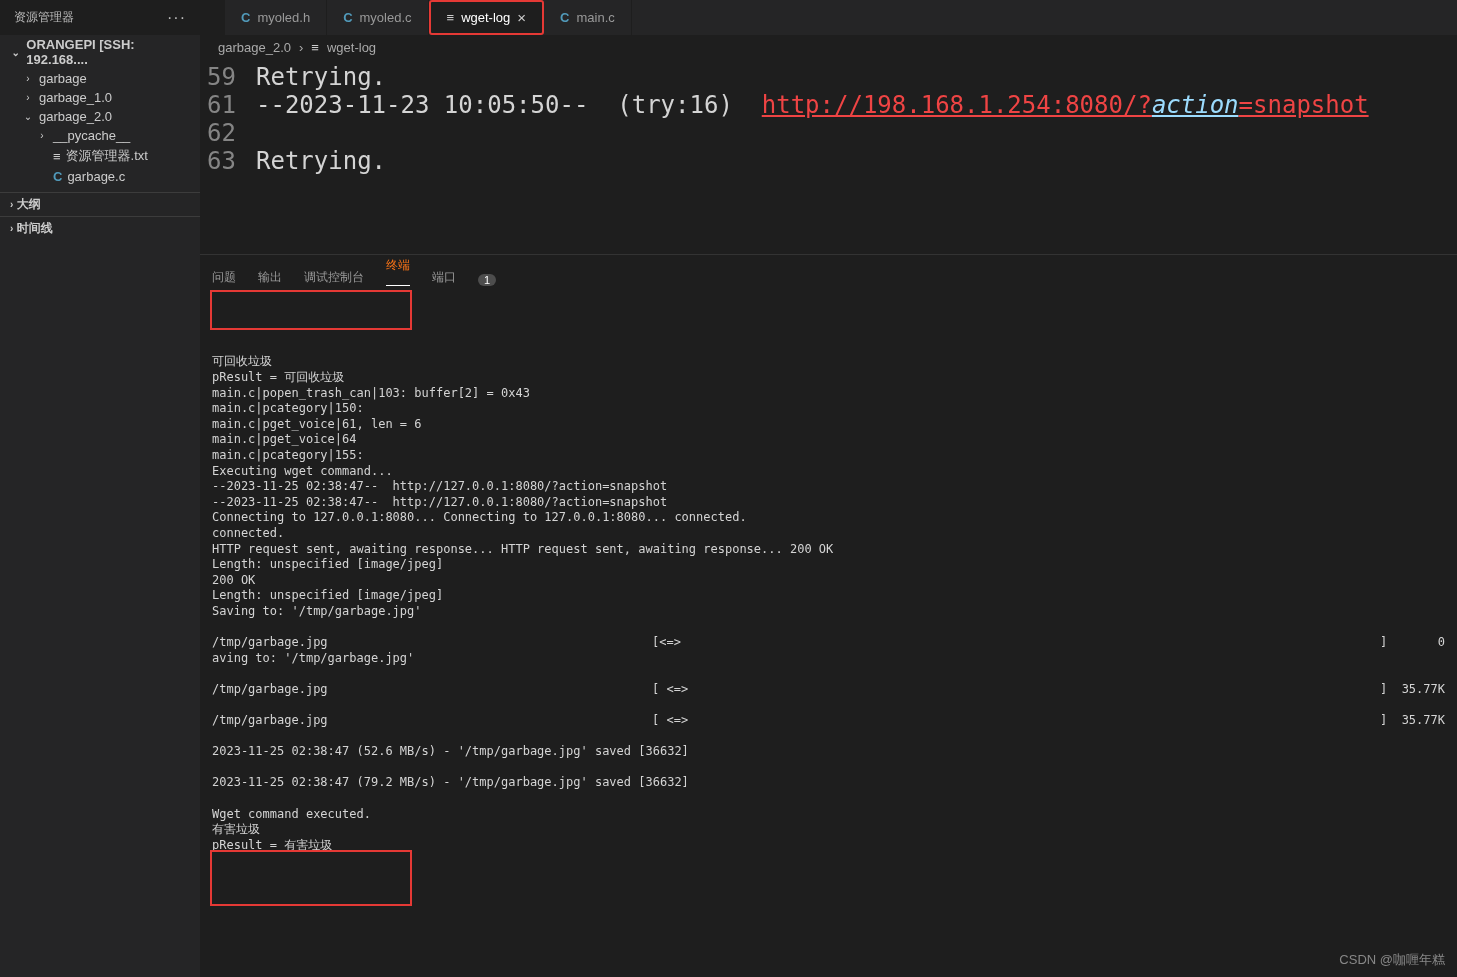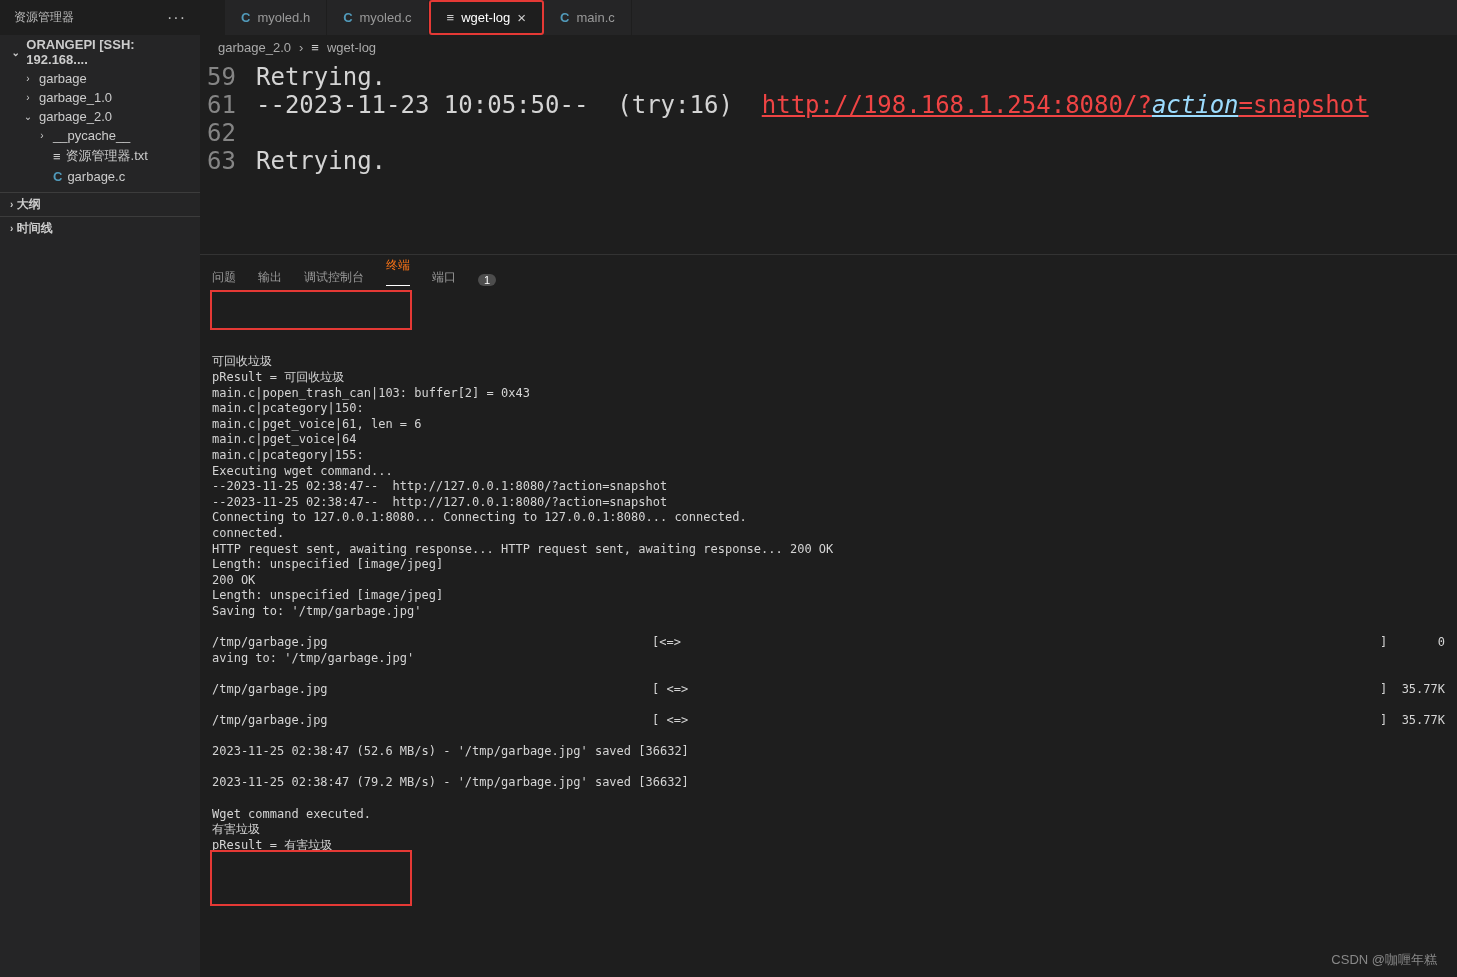--- a/index.html
+++ b/index.html
@@ -34,21 +34,21 @@
 .panel-tabs .pt { cursor:pointer; }
 .panel-tabs .pt.active { color:#f97316; border-bottom:1px solid #fff; padding-bottom:11px; }
 .badge { background:#4d4d4d; color:#fff; border-radius:8px; padding:0 6px; font-size:11px; }
 .term { flex:1; background:#1e1e1e; font-family:Consolas,monospace; font-size:12px; color:#d4d4d4; padding:6px 12px; overflow:hidden; white-space:pre-wrap; position:relative; line-height:1.3; }
 .box1 { position:absolute; left:10px; top:4px; width:202px; height:40px; border:2px solid #e53935; }
 .box2 { position:absolute; left:10px; top:564px; width:202px; height:56px; border:2px solid #e53935; }
 .termrow-r { display:flex; }
 .termrow-r .l { flex:0 0 440px; }
 .termrow-r .m { flex:1; }
 .termrow-r .r { flex:0 0 80px; text-align:right; }
-.watermark { position:absolute; bottom:8px; right:20px; color:#888; font-size:13px; }
+.watermark { position:absolute; bottom:8px; right:12px; color:#888; font-size:13px; }
 </style>
 </head>
 <body>
 
 <div class="top">
   <div class="sidebar-hdr">
     <span>资源管理器</span>
     <span class="dots">···</span>
   </div>
   <div class="tabs" id="tabs">

